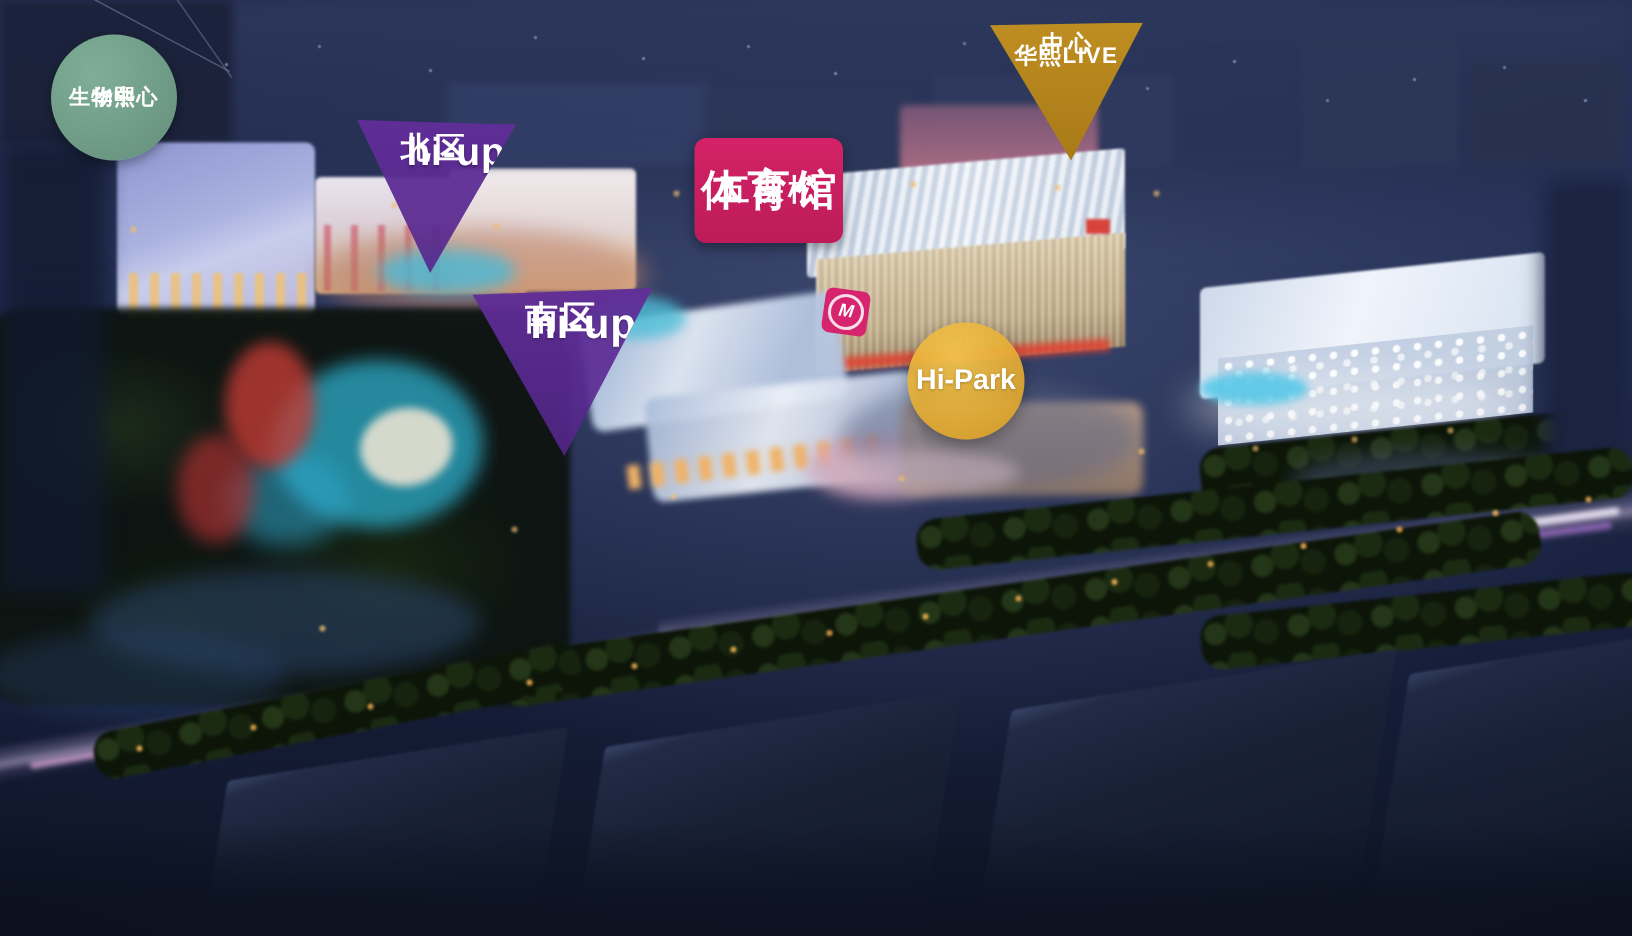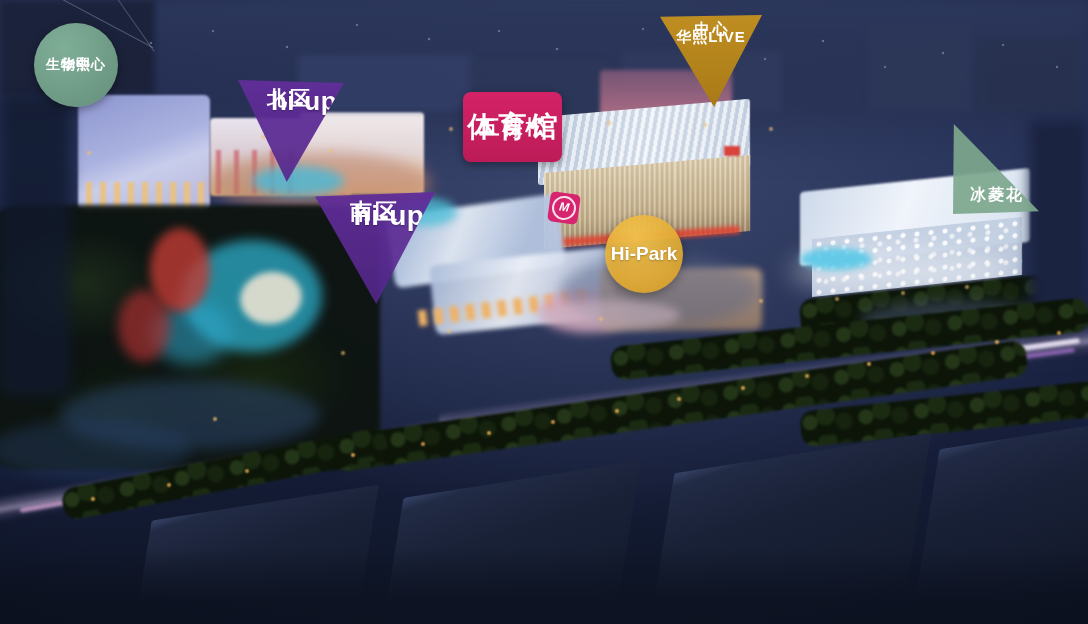--- a/index.html
+++ b/index.html
@@ -146,17 +146,14 @@
 
   <div class="marker m-circle" style="left:605px;top:215px;width:78px;height:78px;background:radial-gradient(circle at 40% 28%,rgba(242,194,76,.95),rgba(216,156,32,.9));box-shadow:0 3px 10px rgba(0,0,0,.3);">
     <span style="font-size:19px;font-weight:800;text-shadow:0 1px 2px rgba(0,0,0,.25);">Hi-Park</span>
   </div>
 
   <div class="marker tri" style="left:660px;top:15px;width:102px;height:92px;clip-path:polygon(0 2%,100% 0,53% 100%);background:linear-gradient(180deg,#bf8e22,#a87a16);">
     <span style="font-size:15px;font-weight:700;margin-top:13px;letter-spacing:1px;">华熙LIVE</span>
     <span style="font-size:15px;font-weight:700;margin-top:5px;letter-spacing:3px;text-indent:3px;">中心</span>
   </div>
 
-  <div class="marker" style="left:953px;top:124px;width:86px;height:90px;clip-path:polygon(1% 0,0 100%,100% 97%);background:rgba(125,167,141,.92);">
-    <span style="left:0;bottom:8px;width:100%;font-size:16px;font-weight:600;letter-spacing:2px;text-indent:2px;text-align:center;">冰菱花</span>
-  </div>
 
 </div>
 
 </body></html>

